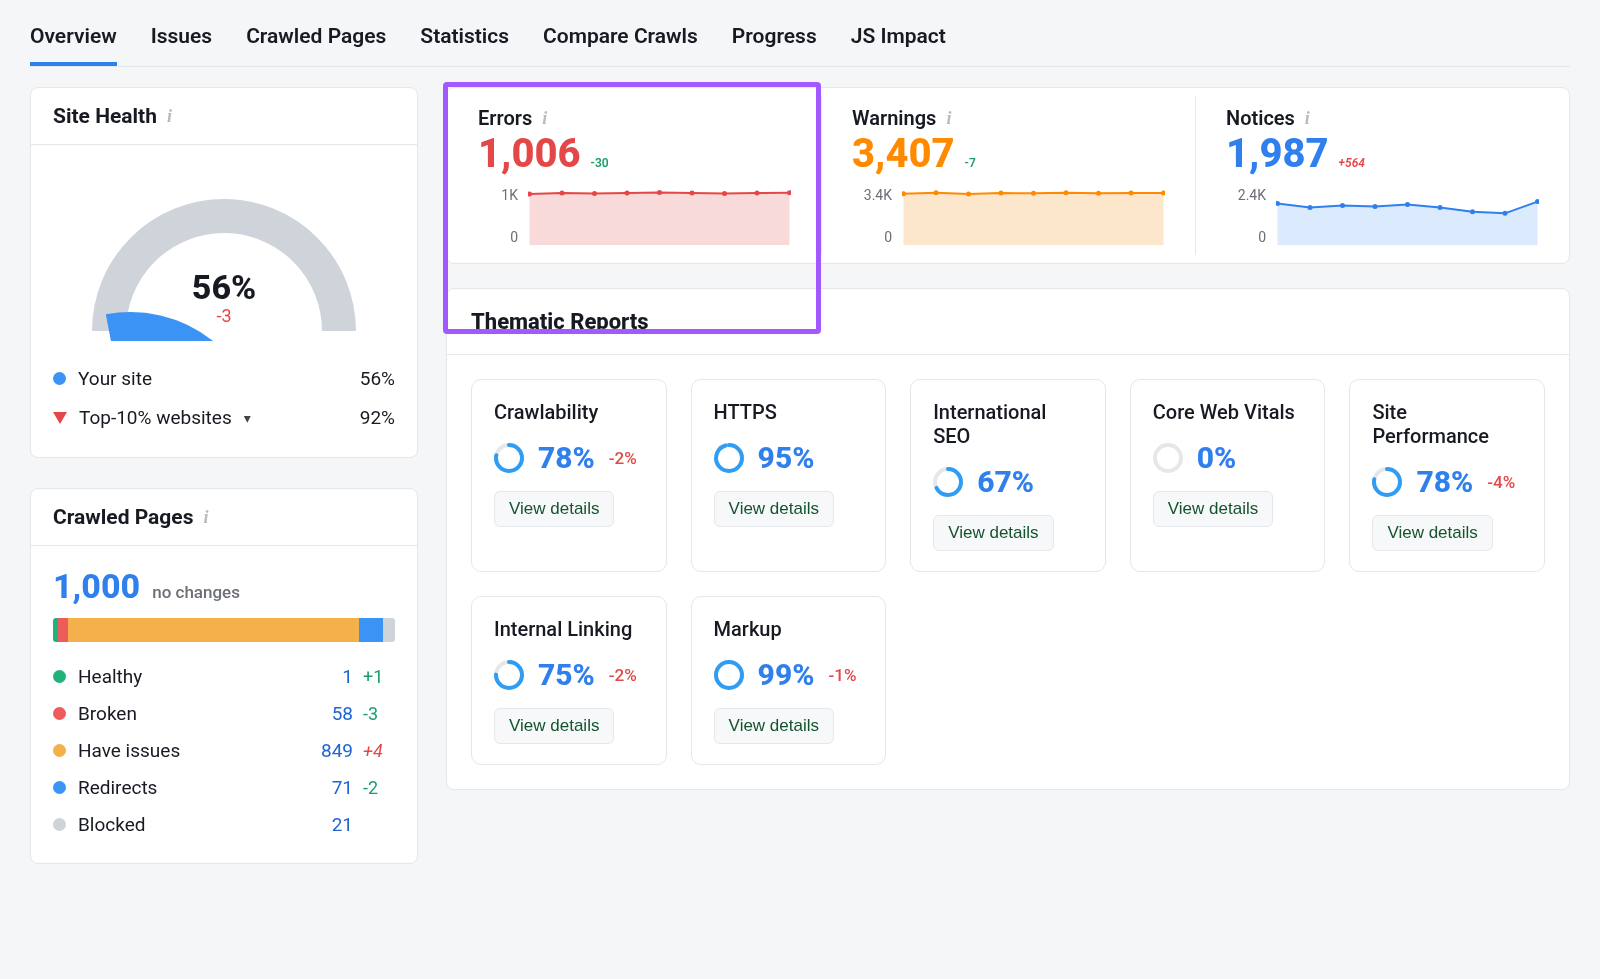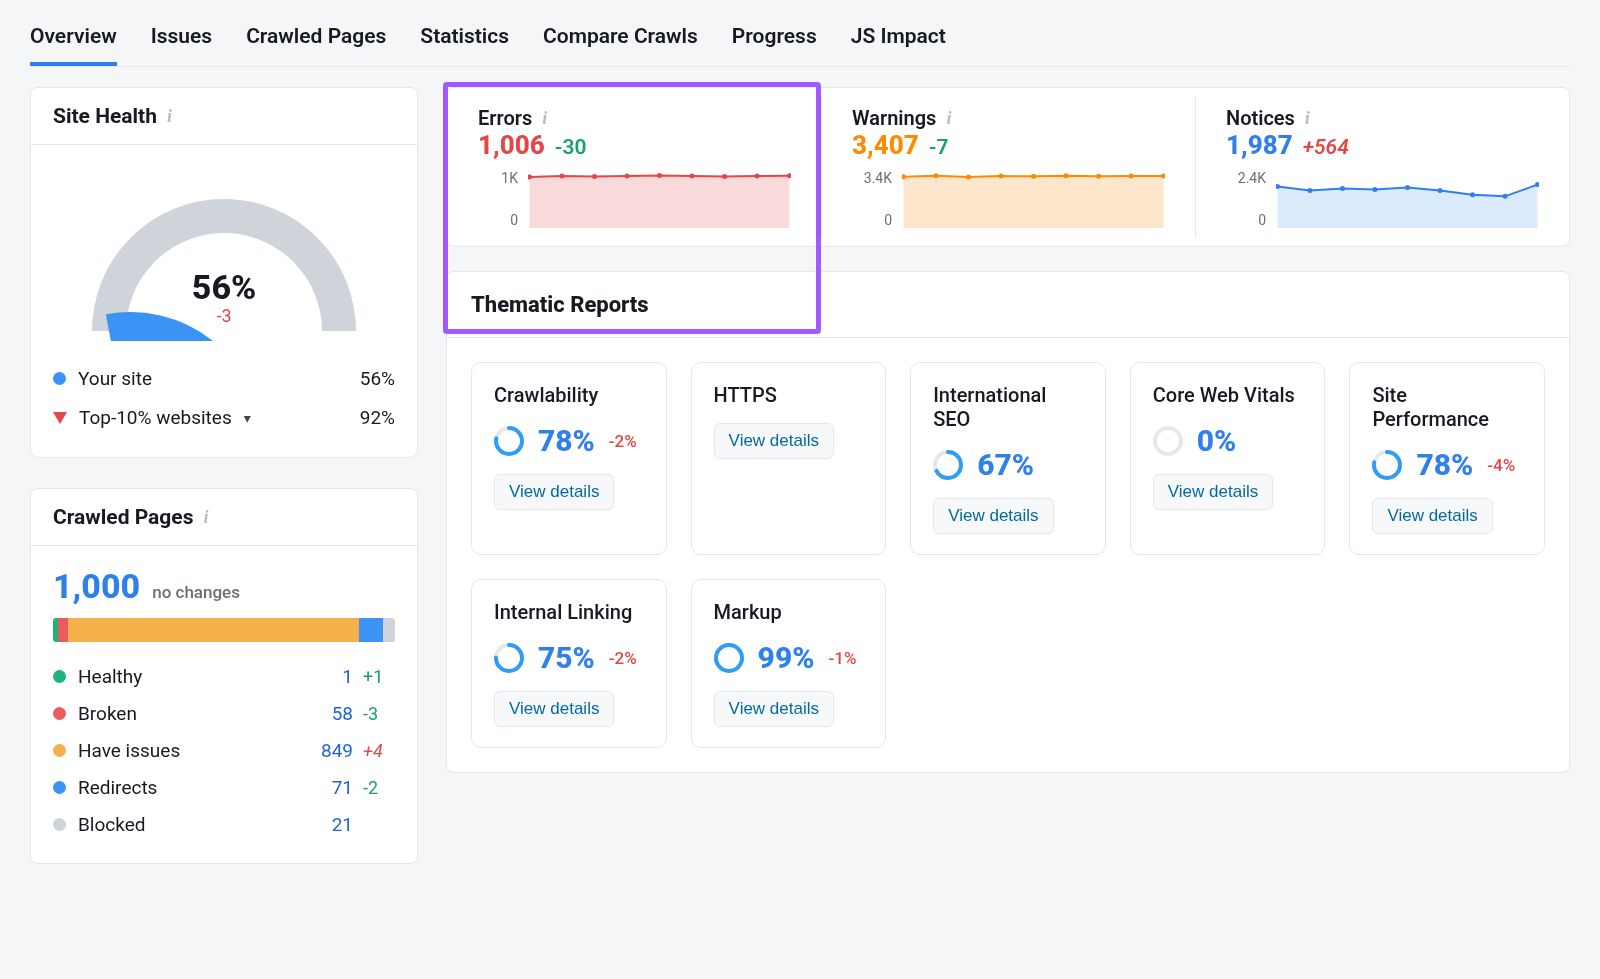--- a/index.html
+++ b/index.html
@@ -41,36 +41,36 @@
   .cr-row{display:flex;align-items:center;padding:7px 0;font-size:19px;}
   .cr-name{flex:1;display:flex;align-items:center;gap:12px;}
   .cr-val{width:60px;text-align:right;color:var(--blue-d);}
   .cr-delta{width:42px;text-align:left;padding-left:10px;font-size:18px;}
   .d-green{color:var(--green);} .d-red{color:var(--red);font-style:italic;}
   
   .stats{display:flex;background:var(--card);border:1px solid var(--border);border-radius:8px;padding:8px 0;position:relative;}
   .stat{flex:1;padding:10px 30px;border-left:1px solid var(--border);}
   .stat:first-child{border-left:none;}
   .stat-t{font-size:20px;font-weight:600;display:flex;align-items:center;gap:10px;}
-  .stat-v{font-size:26px;font-weight:800;margin-top:6px;}
-  .stat-d{font-size:21px;margin-left:10px;font-weight:600;}
+  .stat-v{font-size:40px;font-weight:800;margin-top:6px;}
+  .stat-d{font-size:12px;margin-left:10px;font-weight:600;}
   .spark{display:flex;align-items:center;gap:10px;margin-top:10px;}
   .spark-lbl{display:flex;flex-direction:column;justify-content:space-between;height:58px;font-size:14px;color:var(--muted);text-align:right;width:40px;}
   .spark svg{flex:1;height:58px;}
   .hl{position:absolute;border:5px solid var(--purple);border-radius:4px;pointer-events:none;}
   
   .them-h{padding:20px 24px;border-bottom:1px solid var(--border);font-size:22px;font-weight:800;}
   .them-grid{padding:24px;display:grid;grid-template-columns:repeat(5,1fr);gap:24px;}
   .tcard{border:1px solid var(--border);border-radius:10px;padding:20px 22px;display:flex;flex-direction:column;gap:16px;}
   .t-title{font-size:20px;font-weight:500;}
   .t-val{display:flex;align-items:center;gap:14px;}
   .t-pct{font-size:30px;font-weight:800;color:var(--blue);}
   .t-delta{font-size:17px;color:var(--red);font-weight:500;}
   .ring{width:30px;height:30px;position:relative;}
-  .btn{align-self:flex-start;padding:7px 14px;border:1px solid var(--border);border-radius:6px;background:#f7f8fa;font-size:17px;color:#0369a1;cursor:pointer;}
+  .btn{align-self:flex-start;padding:7px 14px;border:1px solid var(--border);border-radius:6px;background:#f7f8fa;font-size:17px;color:#14532d;cursor:pointer;}
 </style>
 </head>
 <body>
 <div class="wrap">
 
 <div class="tabs" id="tabbar">
       <div class="tab active">Overview</div>
       <div class="tab">Issues</div>
       <div class="tab">Crawled Pages</div>
       <div class="tab">Statistics</div>
@@ -276,20 +276,27 @@
     <circle cx="15" cy="15" r="13" fill="none" stroke="#e5e7eb" stroke-width="4"></circle>
     <circle cx="15" cy="15" r="13" fill="none" stroke="#2f9df4" stroke-width="4" stroke-dasharray="81.68140899333463" stroke-dashoffset="17.969909978533614" transform="rotate(-90 15 15)" stroke-linecap="round"></circle>
   </svg>
                 <span class="t-pct">78%</span>
                 <span class="t-delta">-2%</span>
               </div>
               <button class="btn">View details</button>
             </div>
             <div class="tcard">
               <div class="t-title">HTTPS</div>
+              <div class="t-val">
+                <svg class="ring" viewBox="0 0 30 30">
+    <circle cx="15" cy="15" r="13" fill="none" stroke="#e5e7eb" stroke-width="4"></circle>
+    <circle cx="15" cy="15" r="13" fill="none" stroke="#2f9df4" stroke-width="4" stroke-dasharray="81.68140899333463" stroke-dashoffset="4.084070449666735" transform="rotate(-90 15 15)" stroke-linecap="round"></circle>
+  </svg>
+                <span class="t-pct">95%</span>
+              </div>
               <button class="btn">View details</button>
             </div>
             <div class="tcard">
               <div class="t-title">International SEO</div>
               <div class="t-val">
                 <svg class="ring" viewBox="0 0 30 30">
     <circle cx="15" cy="15" r="13" fill="none" stroke="#e5e7eb" stroke-width="4"></circle>
     <circle cx="15" cy="15" r="13" fill="none" stroke="#2f9df4" stroke-width="4" stroke-dasharray="81.68140899333463" stroke-dashoffset="26.954864967800425" transform="rotate(-90 15 15)" stroke-linecap="round"></circle>
   </svg>
                 <span class="t-pct">67%</span>

